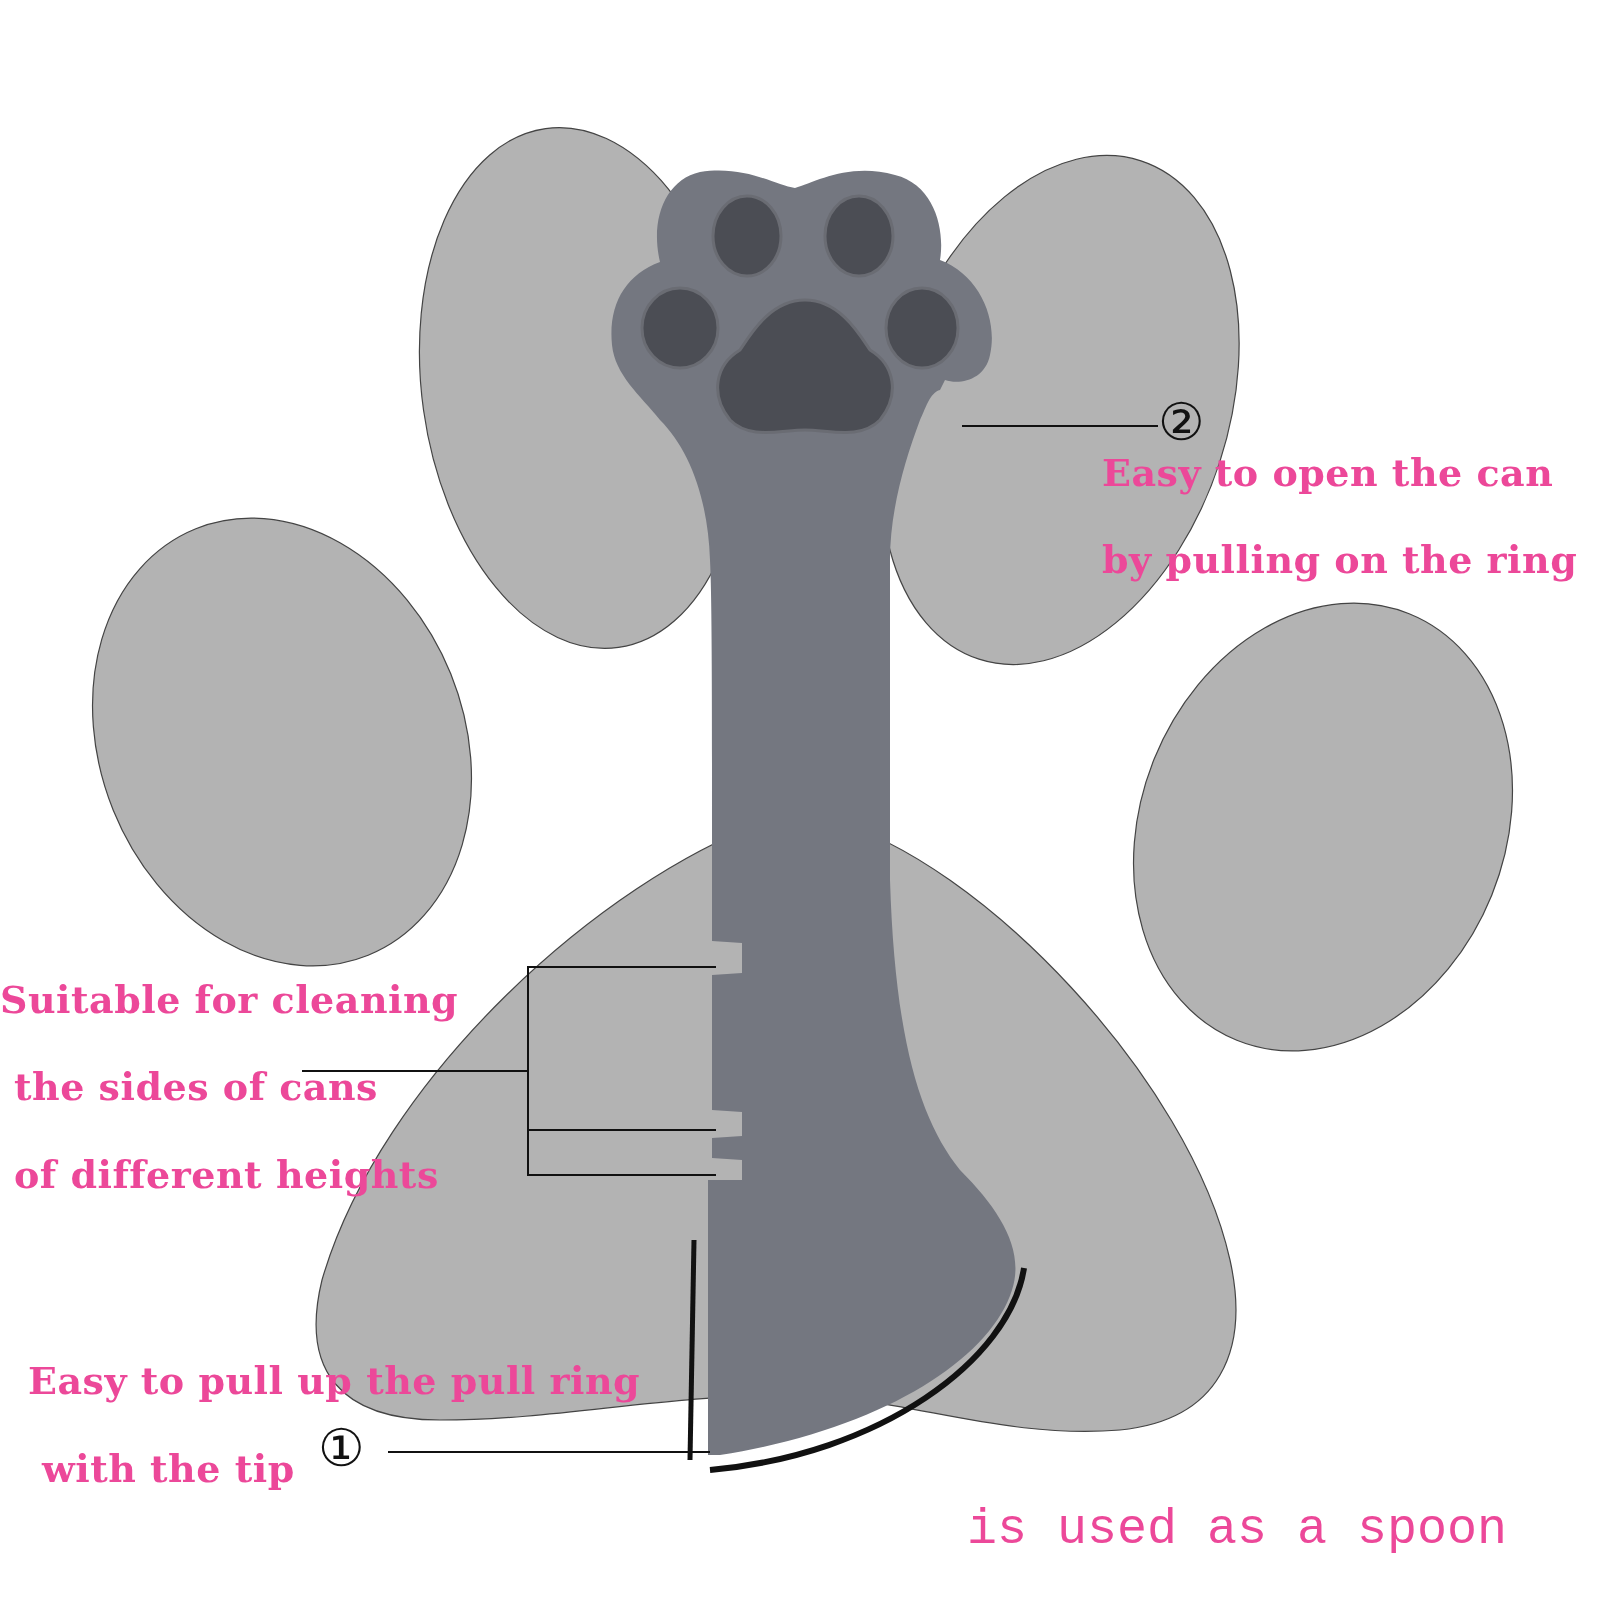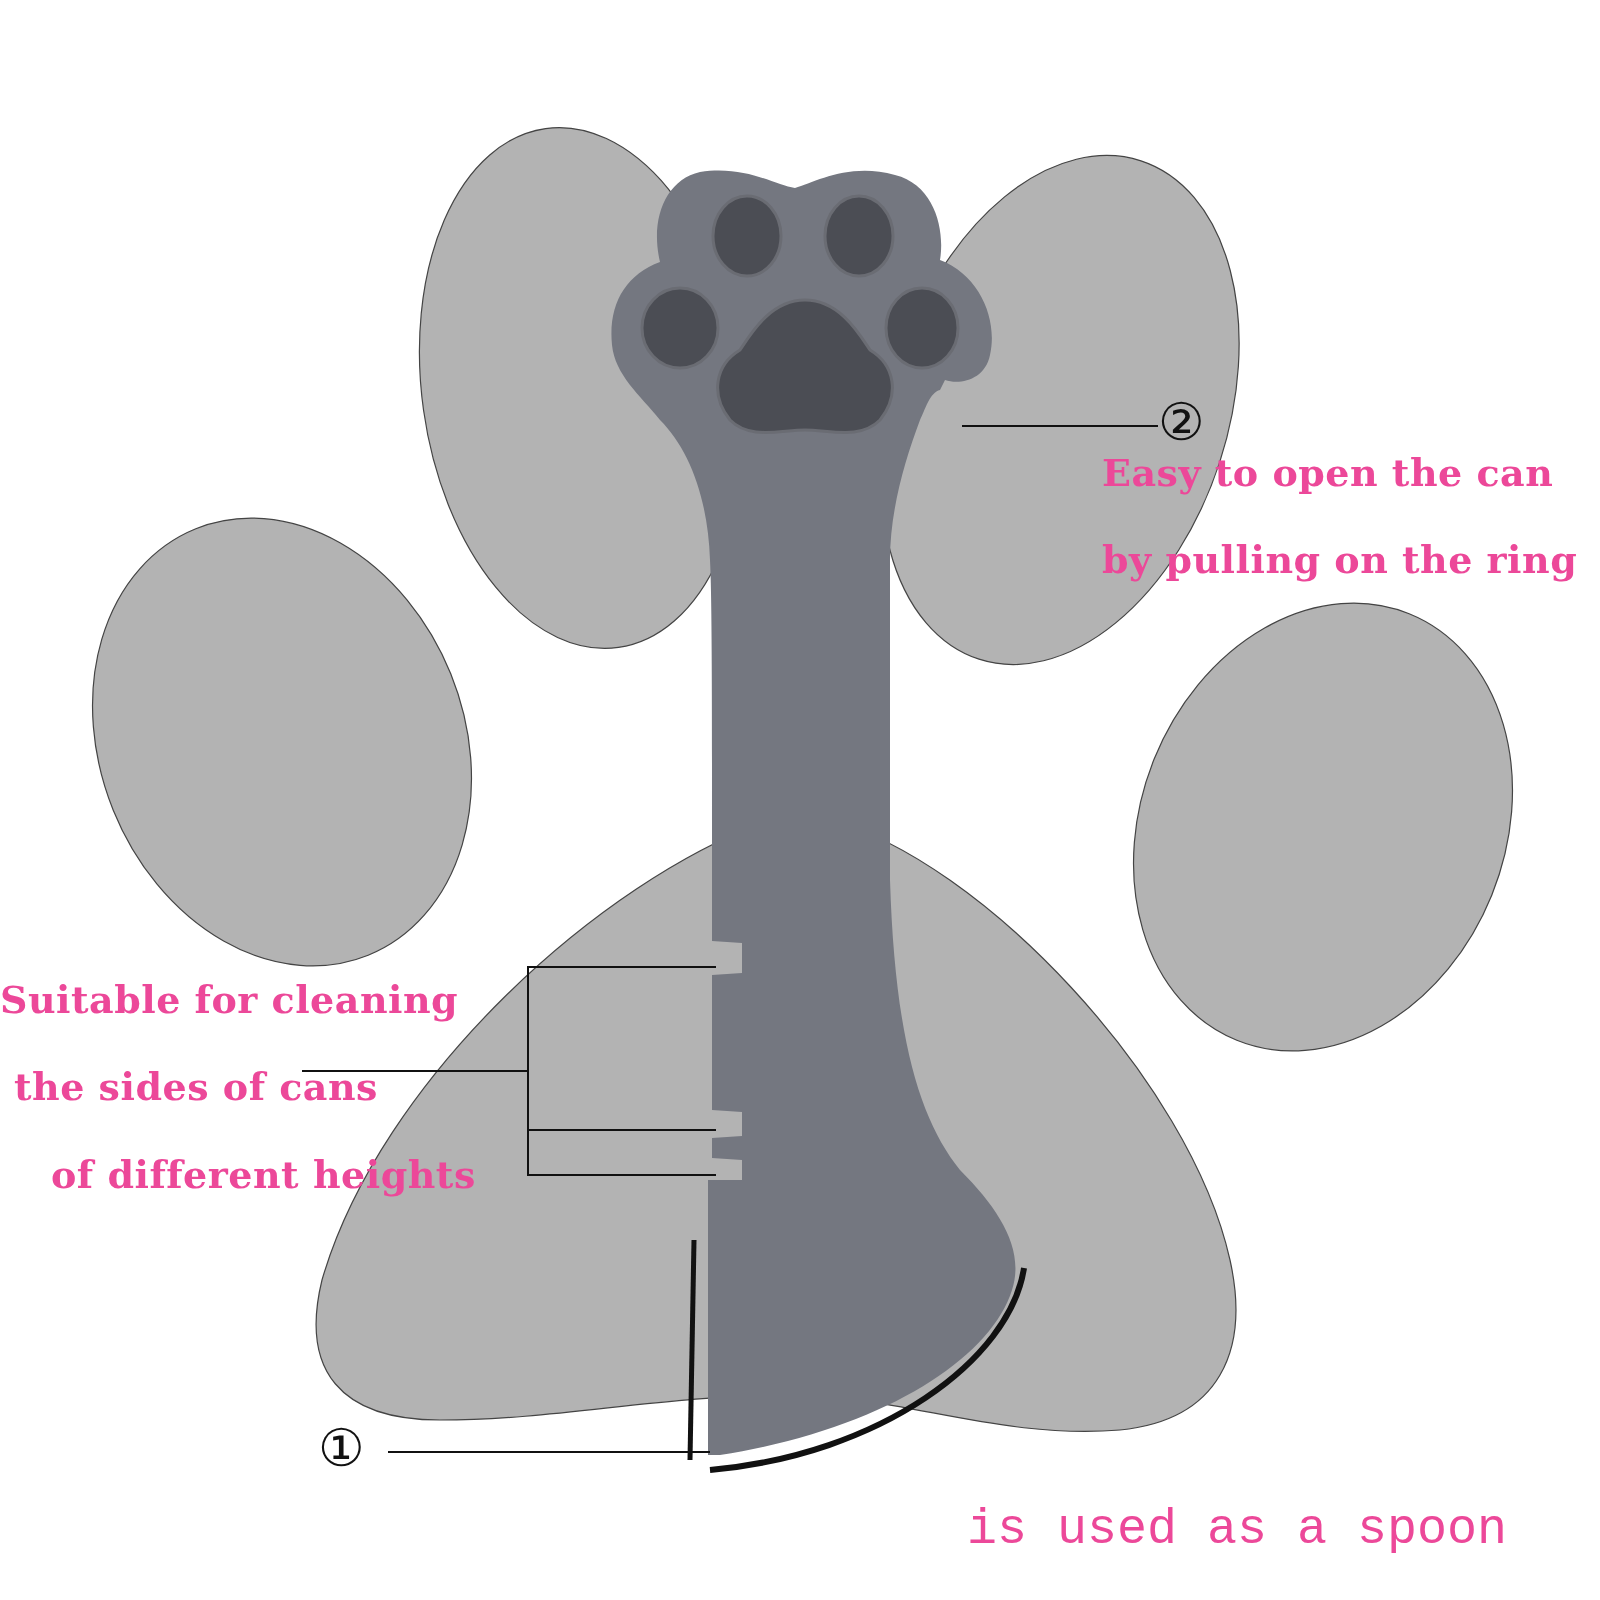--- a/index.html
+++ b/index.html
@@ -56,18 +56,20 @@
       <line x1="388" y1="1452" x2="710" y2="1452"></line>
     </g>
   </svg>
 
   <div class="circnum" style="left:1158px; top:396px;">②</div>
   <div class="label serif" style="left:1102px; top:450px;">Easy to open the can</div>
   <div class="label serif" style="left:1102px; top:537px;text-align:center;">by pulling on the ring</div>
 
   <div class="label serif" style="left:0; top:977px;">Suitable for cleaning</div>
   <div class="label serif" style="left:14px; top:1064px;">the sides of cans</div>
-  <div class="label serif" style="left:14px; top:1152px;margin-left:37px;">of different heights</div>
+  <div class="label serif" style="left:14px; top:1152px;">of different heights</div>
 
+  <div class="label serif" style="left:28px; top:1358px;">Easy to pull up the pull ring</div>
+  <div class="label serif" style="left:42px; top:1446px;">with the tip</div>
   <div class="circnum" style="left:318px; top:1422px;">①</div>
 
   <div class="label mono" style="left:967px; top:1465px;margin-top:36px;">is used as a spoon</div>
 </div>
 
 </body></html>

